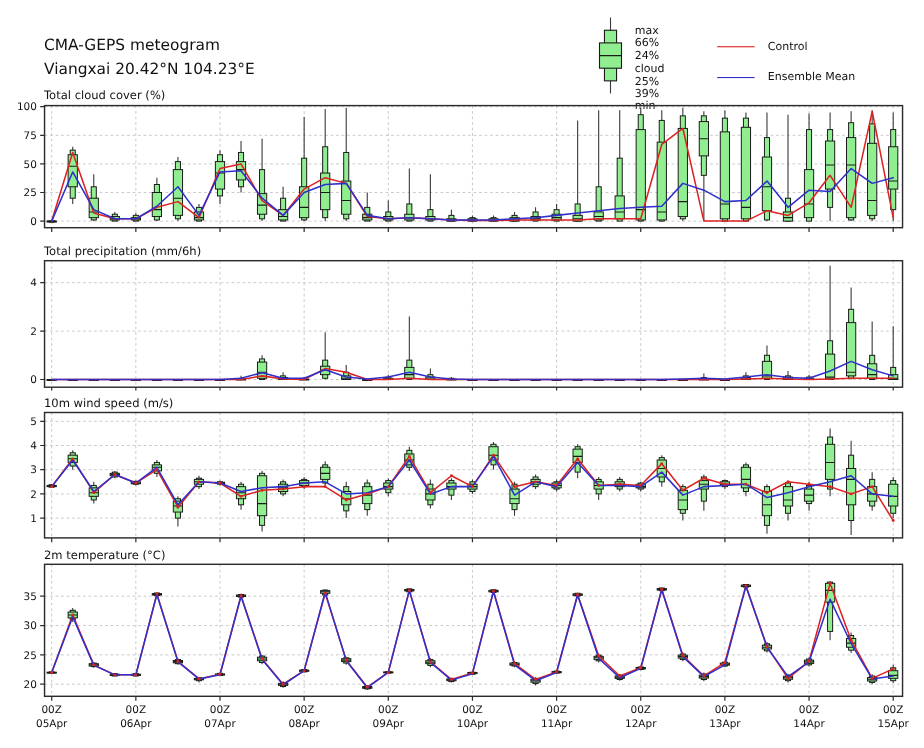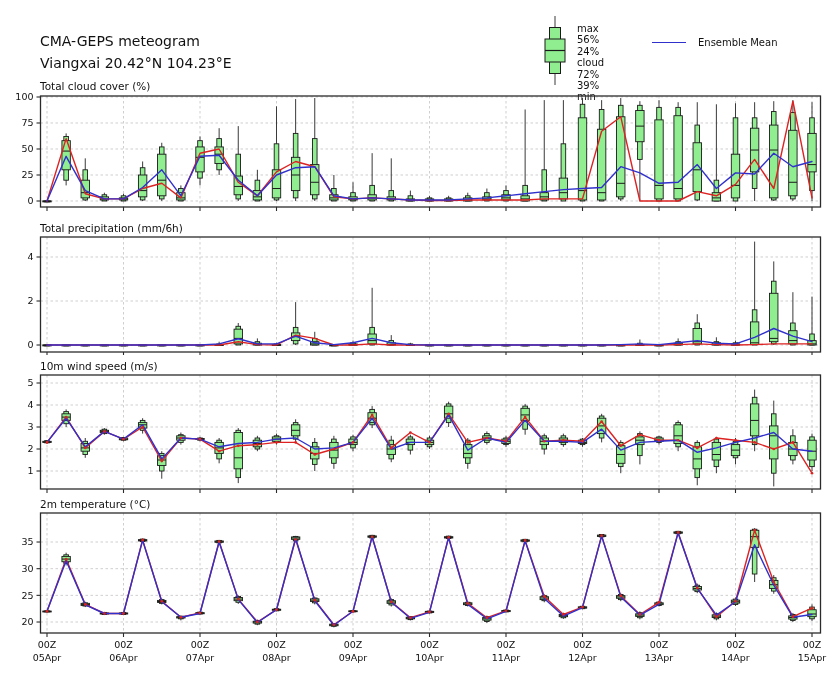--- a/index.html
+++ b/index.html
@@ -26,30 +26,34 @@
 
   <div class="legend-box">
     <svg width="34" height="86">
       <line x1="17" y1="11" x2="17" y2="80" stroke="#3a3a3a" stroke-width="1"></line>
       <rect class="bx" x="11.5" y="22.5" width="11" height="46" fill="#90EE90" stroke="#1a1a1a" stroke-width="1"></rect>
       <rect class="bx" x="7" y="34" width="20" height="23" fill="#90EE90" stroke="#1a1a1a" stroke-width="1"></rect>
       <line x1="7" y1="45.5" x2="27" y2="45.5" stroke="#1a1a1a" stroke-width="1.2"></line>
     </svg>
     <div class="bl">
       <div>max</div>
-      <div>56%</div>
+      <div>66%</div>
       <div>24%</div>
       <div>cloud</div>
-      <div>72%</div>
+      <div>25%</div>
       <div>39%</div>
       <div>min</div>
     </div>
   </div>
 
   <div class="legend-series">
+    <div class="row">
+      <span class="sw" style="border-top-color: rgb(221, 34, 34);"></span>
+      <span>Control</span>
+    </div>
     <div class="row">
       <span class="sw b" style="border-top-color: rgb(48, 48, 204);"></span>
       <span>Ensemble Mean</span>
     </div>
   </div>
 
   <svg id="panel-0" class="panel" width="840" height="138" style="top:78px">
       <text x="40" y="12" font-size="10.5" text-anchor="start" fill="#111">Total cloud cover (%)</text>
       <line x1="47" y1="18" x2="47" y2="129" stroke="#c3c3c3" stroke-width="0.8" stroke-dasharray="2.5,2.5"></line>
       <line x1="123.5" y1="18" x2="123.5" y2="129" stroke="#c3c3c3" stroke-width="0.8" stroke-dasharray="2.5,2.5"></line>

